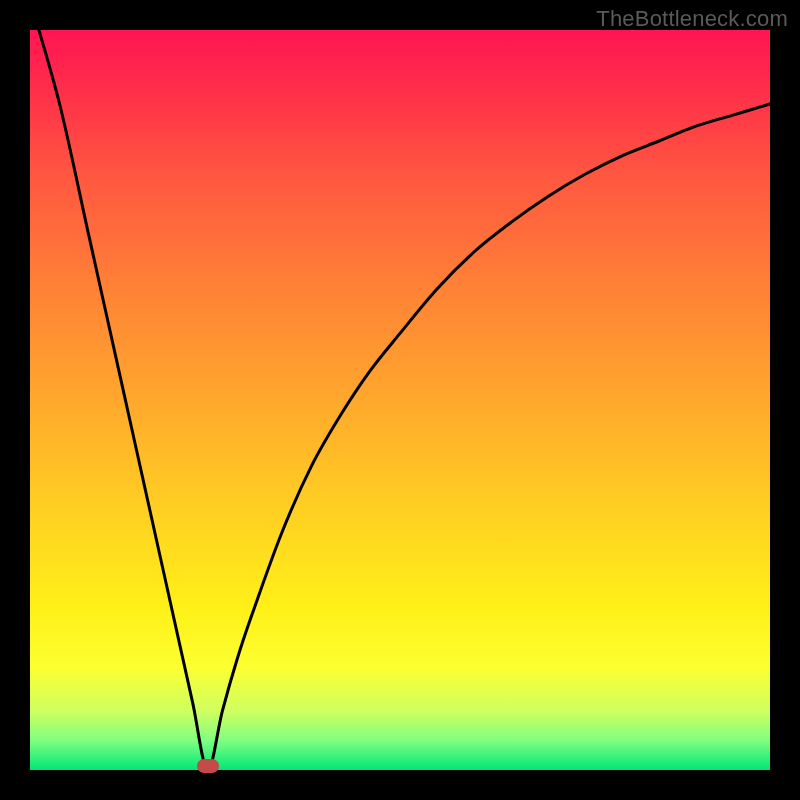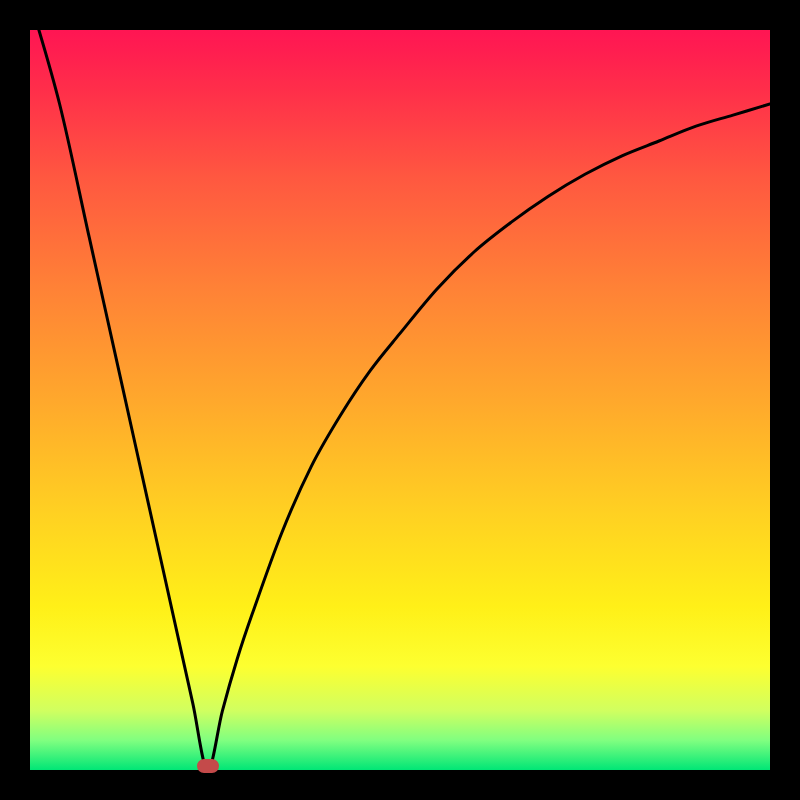--- a/index.html
+++ b/index.html
@@ -44,19 +44,20 @@
       position: absolute;
       width: 22px;
       height: 14px;
       border-radius: 7px;
       transform: translate(-50%, -50%);
     }
   </style>
 </head>
 <body>
 <div class="container">
+  <div class="watermark">TheBottleneck.com</div>
   <div class="plot-area">
     <svg id="curve-svg" viewBox="0 0 740 740" preserveAspectRatio="none">
         <path d="M 0 -30 C 4.93 -12.67, 19.73 34.47, 29.60 74.00 C 39.47 113.53, 49.33 162.80, 59.20 207.20 C 69.07 251.60, 78.93 296.00, 88.80 340.40 C 98.67 384.80, 108.53 429.20, 118.40 473.60 C 128.27 518.00, 140.60 573.50, 148.00 606.80 C 155.40 640.10, 157.87 651.20, 162.80 673.40 C 167.73 695.60, 172.67 738.77, 177.60 740.00 C 182.53 741.23, 187.47 699.30, 192.40 680.80 C 197.33 662.30, 202.27 645.03, 207.20 629.00 C 212.13 612.97, 214.60 605.57, 222.00 584.60 C 229.40 563.63, 241.73 527.87, 251.60 503.20 C 261.47 478.53, 271.33 456.33, 281.20 436.60 C 291.07 416.87, 300.93 400.83, 310.80 384.80 C 320.67 368.77, 330.53 353.97, 340.40 340.40 C 350.27 326.83, 358.90 316.97, 370.00 303.40 C 381.10 289.83, 394.67 272.57, 407.00 259.00 C 419.33 245.43, 431.67 233.10, 444.00 222.00 C 456.33 210.90, 468.67 201.65, 481.00 192.40 C 493.33 183.15, 505.67 174.52, 518.00 166.50 C 530.33 158.48, 542.67 151.08, 555.00 144.30 C 567.33 137.52, 579.67 131.35, 592.00 125.80 C 604.33 120.25, 616.67 115.93, 629.00 111.00 C 641.33 106.07, 653.67 100.52, 666.00 96.20 C 678.33 91.88, 690.67 88.80, 703.00 85.10 C 715.33 81.40, 733.83 75.85, 740.00 74.00 " fill="none" stroke="#000000" stroke-width="3" stroke-linecap="round"></path>
       </svg>
     <div class="marker" id="marker" style="left: 177.6px; top: 736px; background: rgb(196, 74, 74);"></div>
   </div>
 </div>
 
 </body></html>

